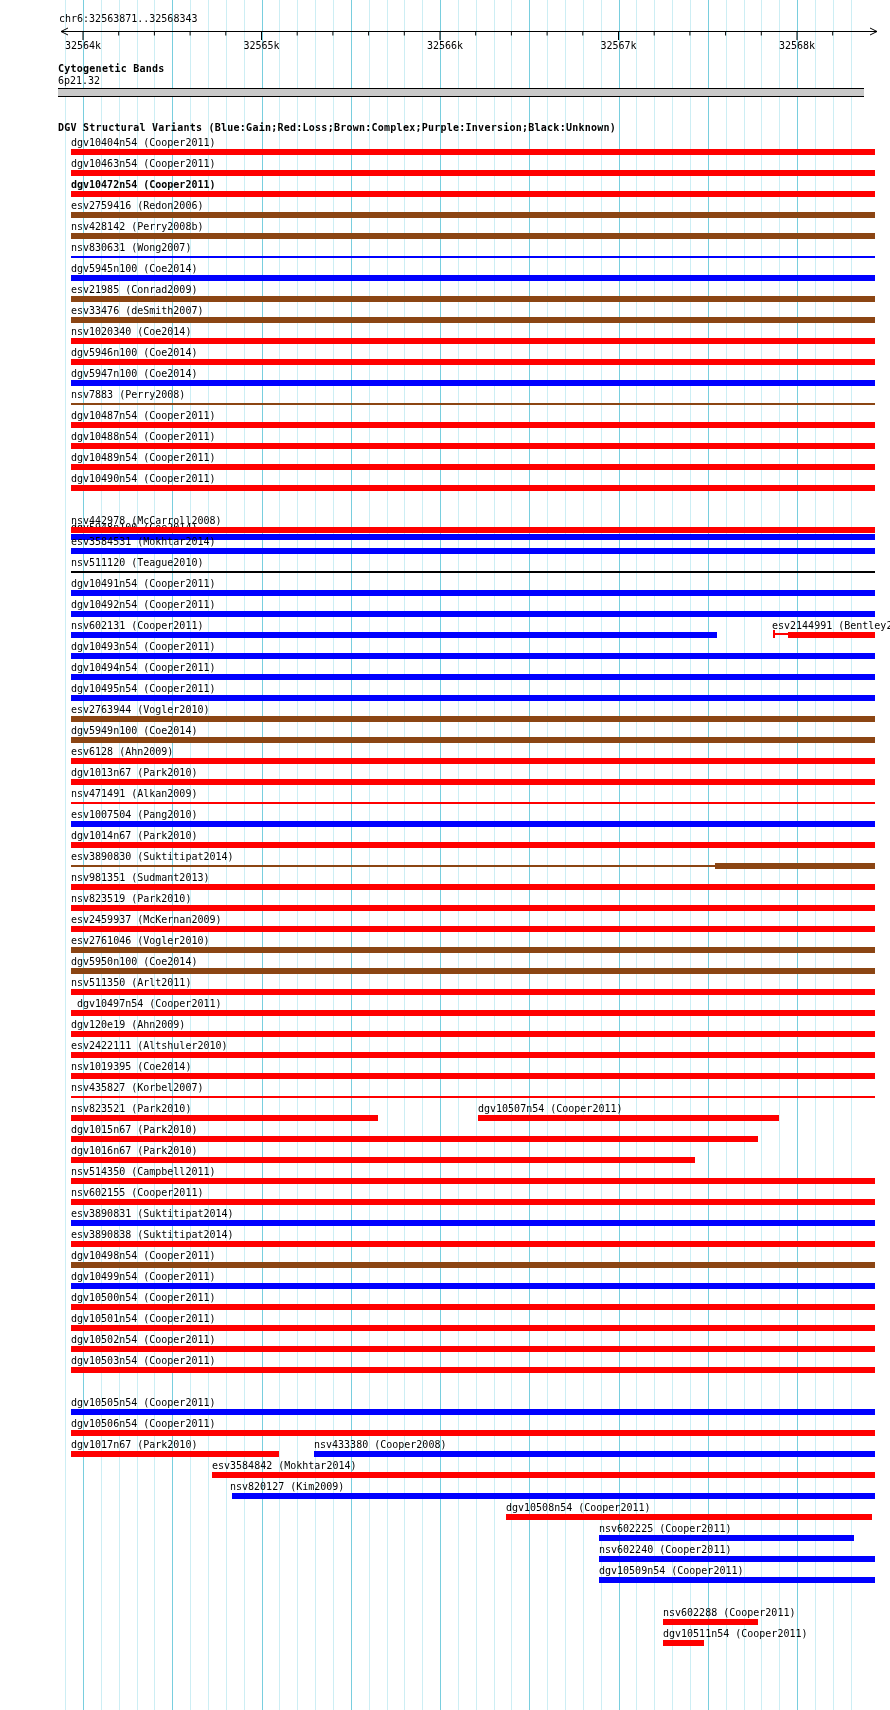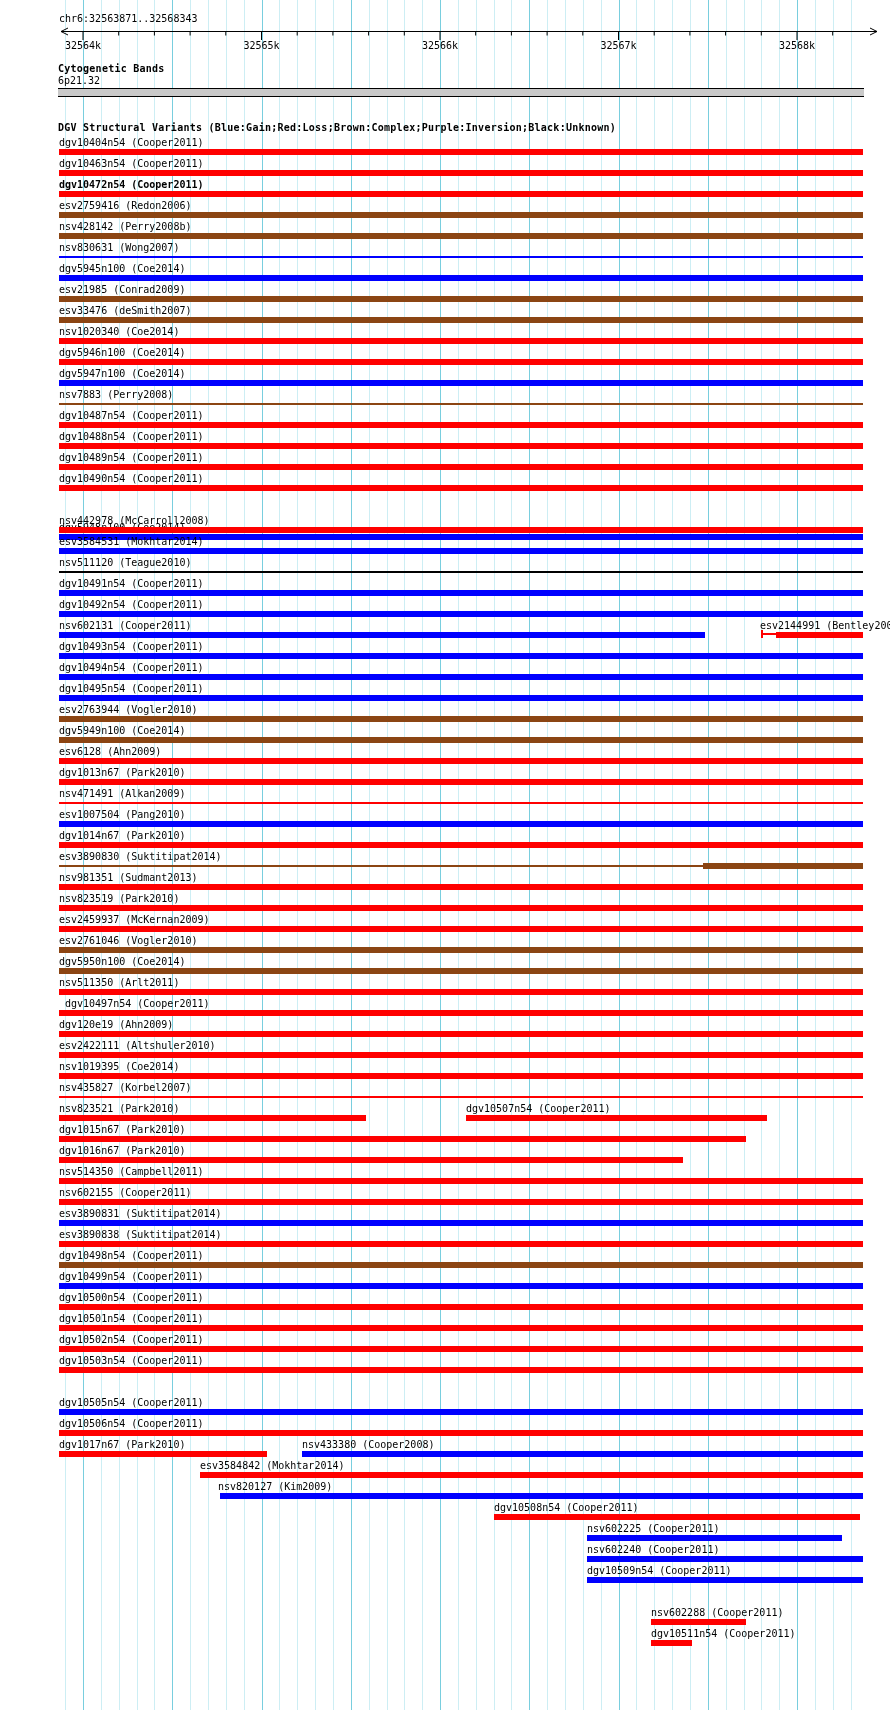--- a/index.html
+++ b/index.html
@@ -6,21 +6,21 @@
   #page{position:relative;width:890px;height:1710px;overflow:hidden;background:#ffffff;
         font-family:"DejaVu Sans Mono",monospace;color:#000}
   #grid{position:absolute;left:0;top:0;width:890px;height:1710px}
   .gridline{position:absolute;top:0;bottom:0;width:1px}
   .txt{position:absolute;font-size:10px;line-height:11px;white-space:pre}
   .bold{font-weight:bold;letter-spacing:.25px}
   #ruler-svg{position:absolute;left:0;top:0}
   .ticklabel{position:absolute;font-size:10px;line-height:11px;width:46px;text-align:center}
   .band{position:absolute;left:58px;top:88px;width:806px;height:9px;background:#c9c9c9;
         border-top:1px solid #000;border-bottom:1px solid #000;box-sizing:border-box}
-  #rows{position:absolute;left:0;top:0;width:722px;height:1710px}
+  #rows{position:absolute;left:12px;top:0;width:722px;height:1710px}
   .row{position:absolute;left:0;width:890px;height:21px}
   .vlabel{position:absolute;top:0;font-size:10px;line-height:11px;white-space:pre;cursor:pointer}
   .bar{position:absolute;cursor:pointer}
 </style>
 </head>
 <body>
 
 <div id="page">
   <div id="grid">
       <div class="gridline" style="left: 65.2px; background: rgb(205, 238, 244);"></div>
@@ -95,21 +95,21 @@
       <line x1="654.2" y1="31.5" x2="654.2" y2="35.5" stroke="#000"></line>
       <line x1="689.9" y1="31.5" x2="689.9" y2="35.5" stroke="#000"></line>
       <line x1="725.6" y1="31.5" x2="725.6" y2="35.5" stroke="#000"></line>
       <line x1="761.3" y1="31.5" x2="761.3" y2="35.5" stroke="#000"></line>
       <line x1="797.0" y1="31.5" x2="797.0" y2="40" stroke="#000"></line>
       <line x1="832.7" y1="31.5" x2="832.7" y2="35.5" stroke="#000"></line>
     </svg>
   <div id="ruler-labels">
       <div class="ticklabel" style="left: 60px; top: 40px;">32564k</div>
       <div class="ticklabel" style="left: 238.5px; top: 40px;">32565k</div>
-      <div class="ticklabel" style="left: 417px; top: 40px;">32566k</div>
+      <div class="ticklabel" style="left: 417px; top: 40px; text-align: right;">32566k</div>
       <div class="ticklabel" style="left: 595.5px; top: 40px;">32567k</div>
       <div class="ticklabel" style="left: 774px; top: 40px;">32568k</div>
     </div>
 
   <div class="txt bold" style="left:58px;top:63px">Cytogenetic Bands</div>
   <div class="txt" style="left:58px;top:75px">6p21.32</div>
   <div class="band"></div>
 
   <div class="txt bold" style="left:58px;top:122px">DGV Structural Variants (Blue:Gain;Red:Loss;Brown:Complex;Purple:Inversion;Black:Unknown)</div>
 

